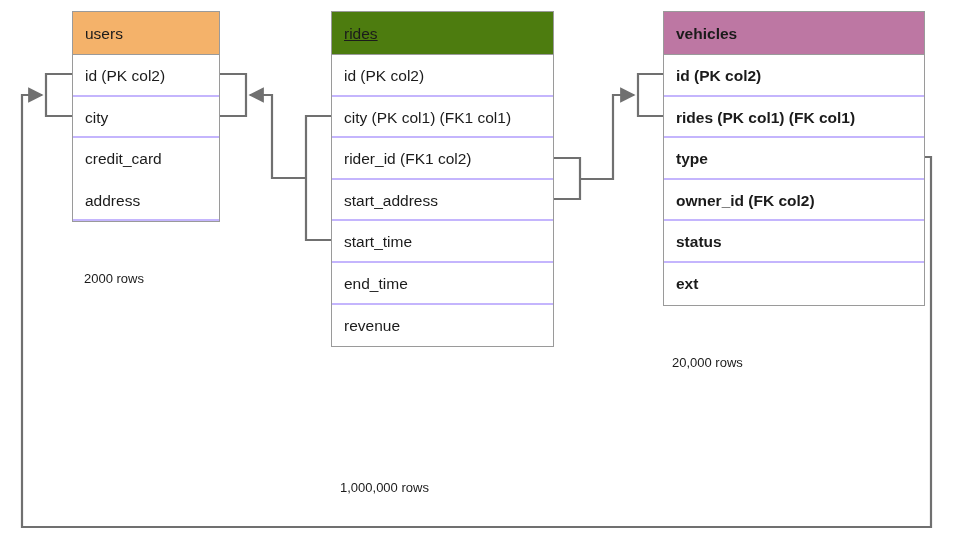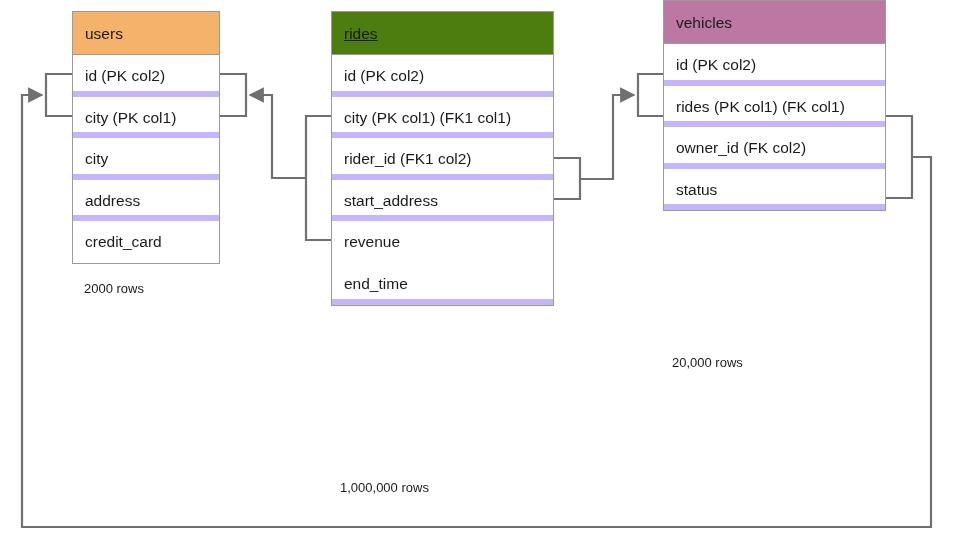--- a/index.html
+++ b/index.html
@@ -41,21 +41,21 @@
     white-space: nowrap;
     overflow: hidden;
   }
   .entity-field {
     box-sizing: border-box;
     height: 41.6px;
     line-height: 41.6px;
     padding: 0 0 0 12px;
     font-size: 15.5px;
     color: #1b1b1b;
-    border-bottom: 6px solid #c4b5fd;
+    border-bottom: 2px solid #c4b5fd;
     white-space: nowrap;
     overflow: hidden;
   }
   .entity-field.last {
     border-bottom: none;
   }
   .row-count {
     position: absolute;
     font-size: 13px;
     color: #1b1b1b;
@@ -93,40 +93,42 @@
 
       <path d="M 886 116 L 912 116 L 912 198 L 886 198"></path>
 
       <path d="M 912 157 L 931 157 L 931 527 L 22 527 L 22 95 L 42 95" marker-end="url(#arrowL)"></path>
     </g>
   </svg>
 
   <div class="entity" style="left:72px; top:11px; width:148px;">
     <div class="entity-header" style="background:#f4b26a;">users</div>
     <div class="entity-field">id (PK col2)</div>
-    <div class="entity-field">city (PK col1)</div>
     <div class="entity-field">city</div>
+    <div class="entity-field last">credit_card</div>
     <div class="entity-field">address</div>
-    <div class="entity-field last">credit_card</div>
   </div>
-  <div class="row-count" style="left:84px; top:281px;">2000 rows</div>
+  <div class="row-count" style="left:84px; top:271px;">2000 rows</div>
 
   <div class="entity" style="left:331px; top:11px; width:223px;">
     <div class="entity-header" style="background:#4d7c0f;text-decoration:underline;">rides</div>
     <div class="entity-field">id (PK col2)</div>
     <div class="entity-field">city (PK col1) (FK1 col1)</div>
     <div class="entity-field">rider_id (FK1 col2)</div>
     <div class="entity-field">start_address</div>
+    <div class="entity-field">start_time</div>
+    <div class="entity-field">end_time</div>
     <div class="entity-field last">revenue</div>
-    <div class="entity-field">end_time</div>
   </div>
   <div class="row-count" style="left:340px; top:480px;">1,000,000 rows</div>
 
-  <div class="entity" style="left:663px; top:0; width:223px;">
+  <div class="entity" style="left:663px; top:11px; width:262px;font-weight:bold;">
     <div class="entity-header" style="background:#bd77a3;">vehicles</div>
     <div class="entity-field">id (PK col2)</div>
     <div class="entity-field">rides (PK col1) (FK col1)</div>
+    <div class="entity-field">type</div>
     <div class="entity-field">owner_id (FK col2)</div>
     <div class="entity-field">status</div>
+    <div class="entity-field last">ext</div>
   </div>
   <div class="row-count" style="left:672px; top:355px;text-align:right;">20,000 rows</div>
 
 </div>
 
 </body></html>

